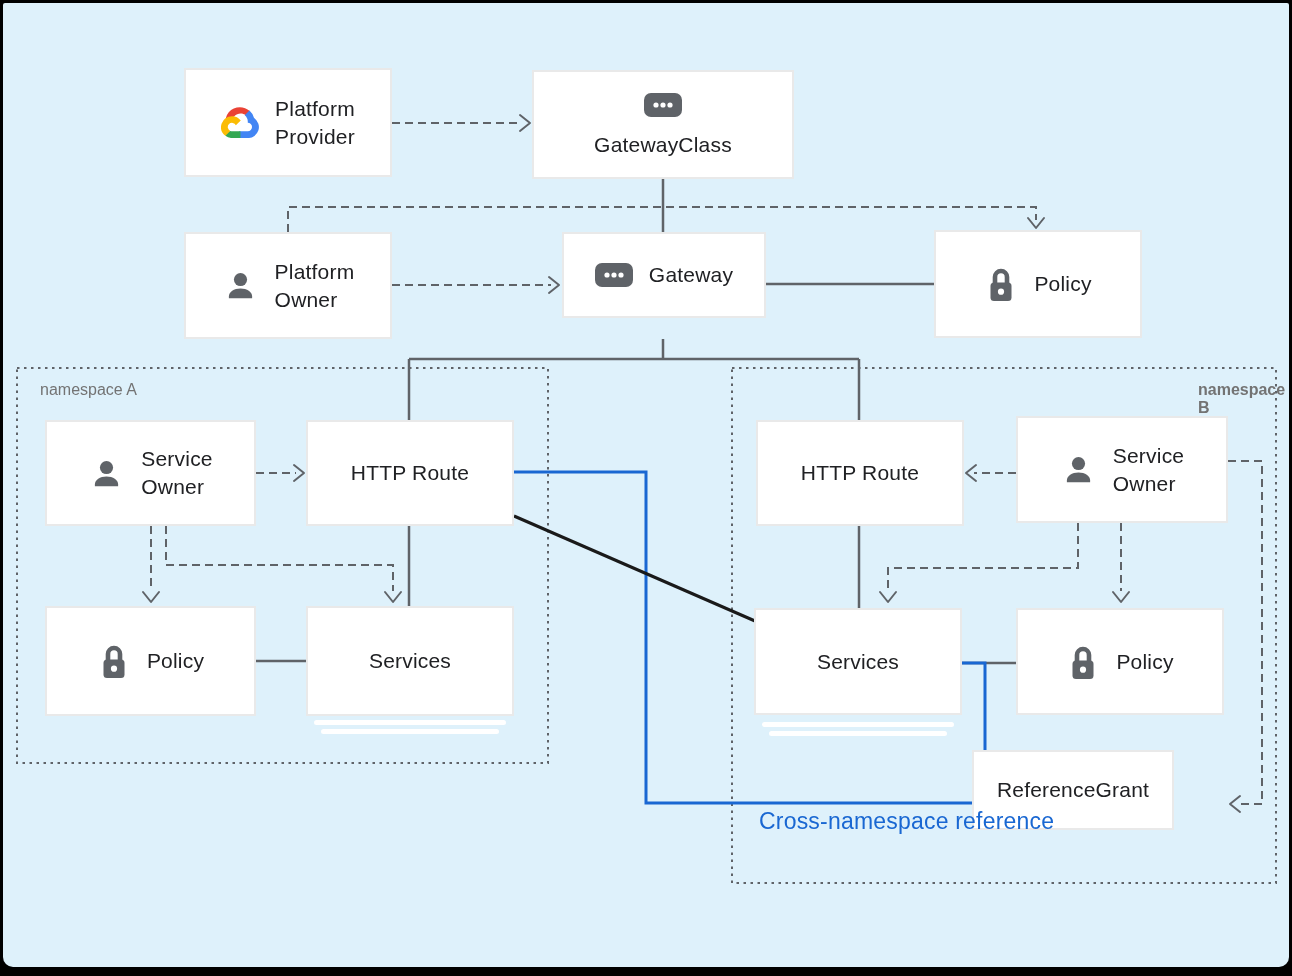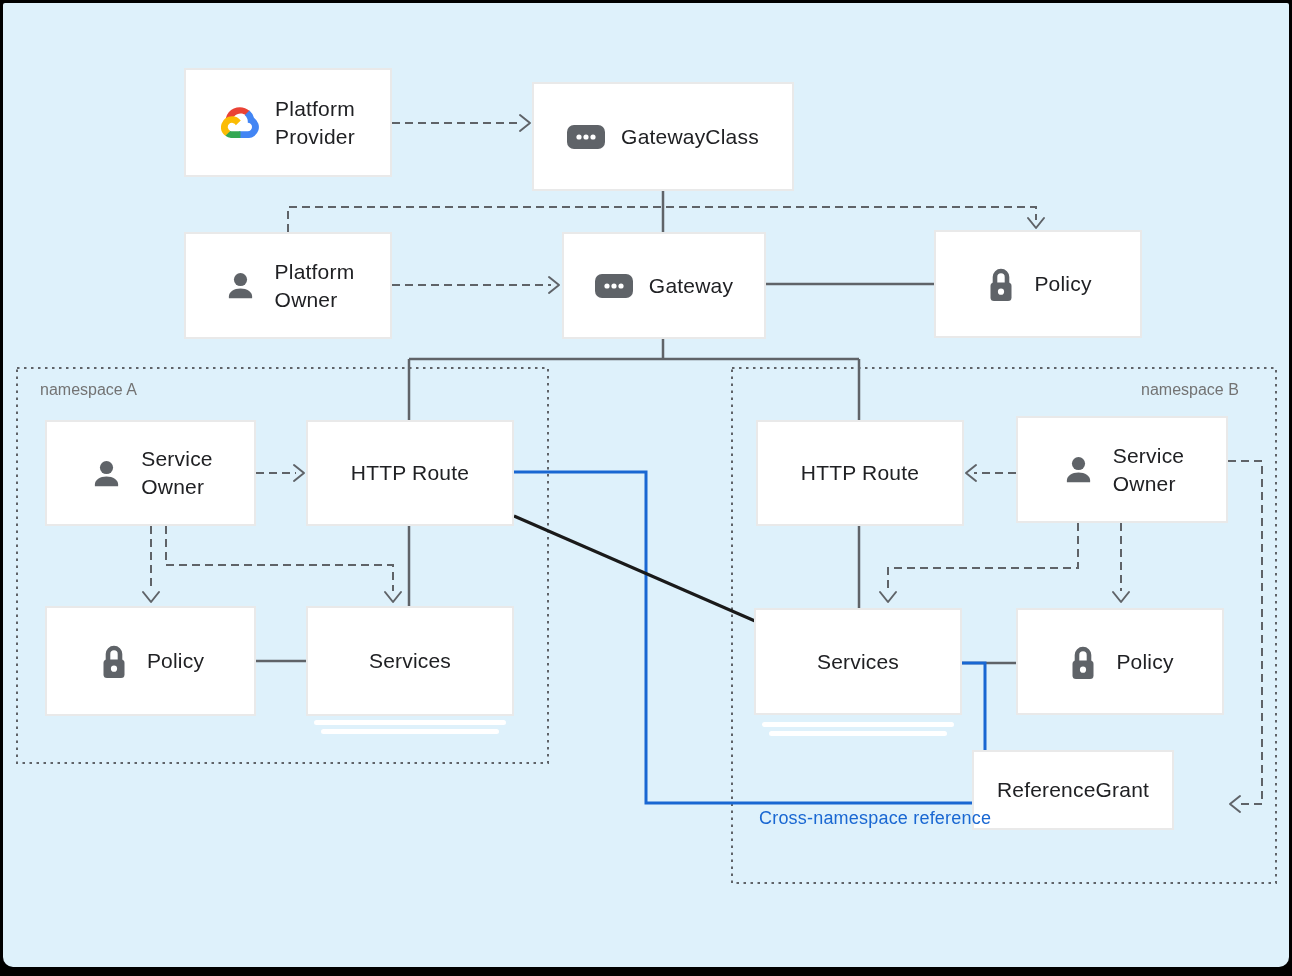--- a/index.html
+++ b/index.html
@@ -6,21 +6,21 @@
   .frame{position:relative;width:1292px;height:976px;background:#000;overflow:hidden;}
   .canvas{position:absolute;left:3px;top:3px;width:1286px;height:964px;
           background:#def1fb;border-radius:2px 2px 10px 10px;overflow:hidden;
           font-family:"Liberation Sans","DejaVu Sans",sans-serif;color:#202124;}
   svg.connectors{position:absolute;left:0;top:0;z-index:1;}
   .node{position:absolute;background:#fff;border:2px solid #e9e9e9;box-sizing:border-box;
         display:flex;align-items:center;justify-content:center;gap:16px;z-index:2;}
   .node .lbl{font-size:21px;letter-spacing:.2px;}
   .node .lbl2{font-size:21px;line-height:28px;letter-spacing:.2px;}
   .ns-label{position:absolute;font-size:16px;color:#737373;z-index:2;}
-  .annotation{position:absolute;font-size:18px;color:#1967d2;z-index:3;letter-spacing:.2px;}
+  .annotation{position:absolute;font-size:23px;color:#1967d2;z-index:3;letter-spacing:.2px;}
   .icon{flex:0 0 auto;display:block;}
 </style>
 </head>
 <body>
 
 <div class="frame">
 <div class="canvas">
 
   <svg class="connectors" width="1286" height="964" viewBox="0 0 1286 964">
 
@@ -72,57 +72,57 @@
 
     <g fill="#ffffff">
       <rect x="311" y="717" width="192" height="5" rx="2.5"></rect>
       <rect x="318" y="726" width="178" height="5" rx="2.5"></rect>
       <rect x="759" y="719" width="192" height="5" rx="2.5"></rect>
       <rect x="766" y="728" width="178" height="5" rx="2.5"></rect>
     </g>
   </svg>
 
   <div class="ns-label" style="left:37px;top:378px;">namespace A</div>
-  <div class="ns-label" style="left:1138px;top:378px;">namespace B</div>
+  <div class="ns-label" style="left:1195px;top:378px;font-weight:bold;">namespace B</div>
 
   <div class="node" style="left:181px;top:65px;width:208px;height:109px;">
     <svg class="icon" width="38" height="31" viewBox="0 0 24 19.6">
       <path fill="#ea4335" d="M15.92 5.55l2.13-2.13.15-.9C14.32-1.02 8.2-.62 4.88 3.3A9.3 9.3 0 0 0 3.06 7.0l.76-.11 4.27-.7.33-.34c1.9-2.08 5.1-2.36 7.29-.59l.21.29z"></path>
       <path fill="#4285f4" d="M20.88 6.94a9.6 9.6 0 0 0-2.9-4.67l-3 3a5.32 5.32 0 0 1 1.95 4.22v.53a2.67 2.67 0 1 1 0 5.34h-5.34l-.53.54v3.2l.53.53h5.34a6.93 6.93 0 0 0 3.95-12.69z"></path>
       <path fill="#34a853" d="M6.94 19.63h5.33v-4.27H6.94c-.38 0-.75-.08-1.1-.24l-.75.23-2.15 2.13-.19.73a6.94 6.94 0 0 0 4.19 1.42z"></path>
       <path fill="#fbbc04" d="M6.94 5.77a6.94 6.94 0 0 0-4.19 12.44l3.1-3.1a2.67 2.67 0 1 1 3.53-3.53l3.1-3.1A6.93 6.93 0 0 0 6.94 5.77z"></path>
     </svg>
     <div class="lbl2">
       <div>Platform</div>
       <div>Provider</div>
     </div>
   </div>
 
-  <div class="node" style="left:529px;top:79px;width:262px;height:109px;">
+  <div class="node" style="left:529px;top:67px;width:262px;height:109px;flex-direction:column;">
     <svg class="icon" width="38" height="24" viewBox="0 0 38 24">
       <rect x="0" y="0" width="38" height="24" rx="7" fill="#5f6368"></rect>
       <circle cx="12" cy="12" r="2.6" fill="#fff"></circle>
           <circle cx="19" cy="12" r="2.6" fill="#fff"></circle>
           <circle cx="26" cy="12" r="2.6" fill="#fff"></circle>
     </svg>
     <span class="lbl">GatewayClass</span>
   </div>
 
   <div class="node" style="left:181px;top:229px;width:208px;height:107px;">
     <svg class="icon" width="37" height="37" viewBox="0 0 36 36">
       <circle cx="18" cy="12.2" r="6.4" fill="#5f6368"></circle>
       <path fill="#5f6368" d="M18 21c-6.4 0-11.3 3.3-11.3 7.7v1.8h22.6v-1.8C29.3 24.3 24.4 21 18 21z"></path>
     </svg>
     <div class="lbl2">
       <div>Platform</div>
       <div>Owner</div>
     </div>
   </div>
 
-  <div class="node" style="left:559px;top:229px;width:204px;height:107px;">
+  <div class="node" style="left:559px;top:229px;width:204px;height:86px;">
     <svg class="icon" width="38" height="24" viewBox="0 0 38 24">
       <rect x="0" y="0" width="38" height="24" rx="7" fill="#5f6368"></rect>
       <circle cx="12" cy="12" r="2.6" fill="#fff"></circle>
           <circle cx="19" cy="12" r="2.6" fill="#fff"></circle>
           <circle cx="26" cy="12" r="2.6" fill="#fff"></circle>
     </svg>
     <span class="lbl">Gateway</span>
   </div>
 
   <div class="node" style="left:931px;top:227px;width:208px;height:108px;">

